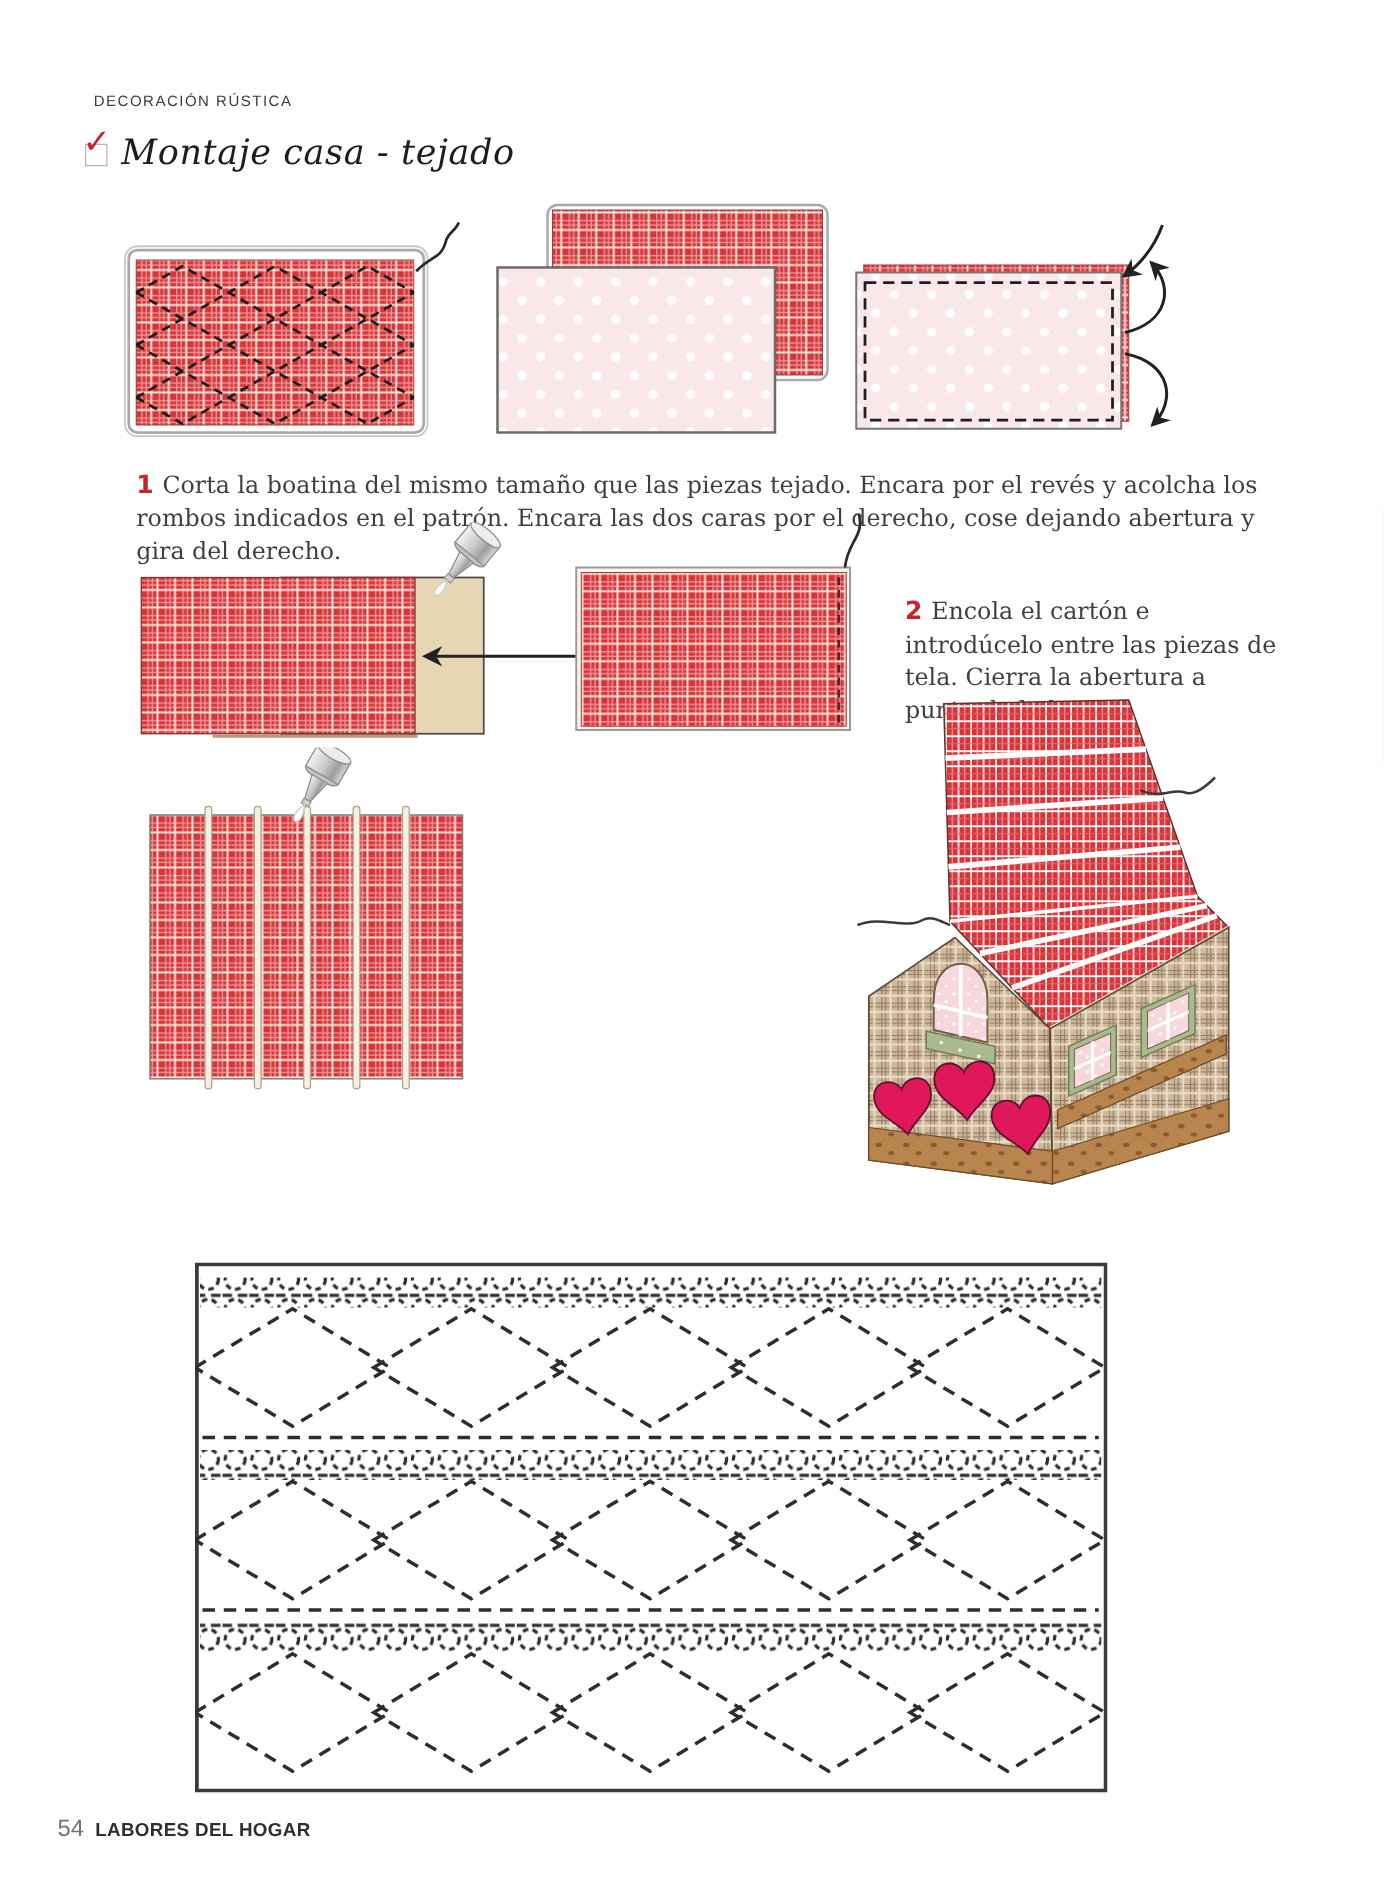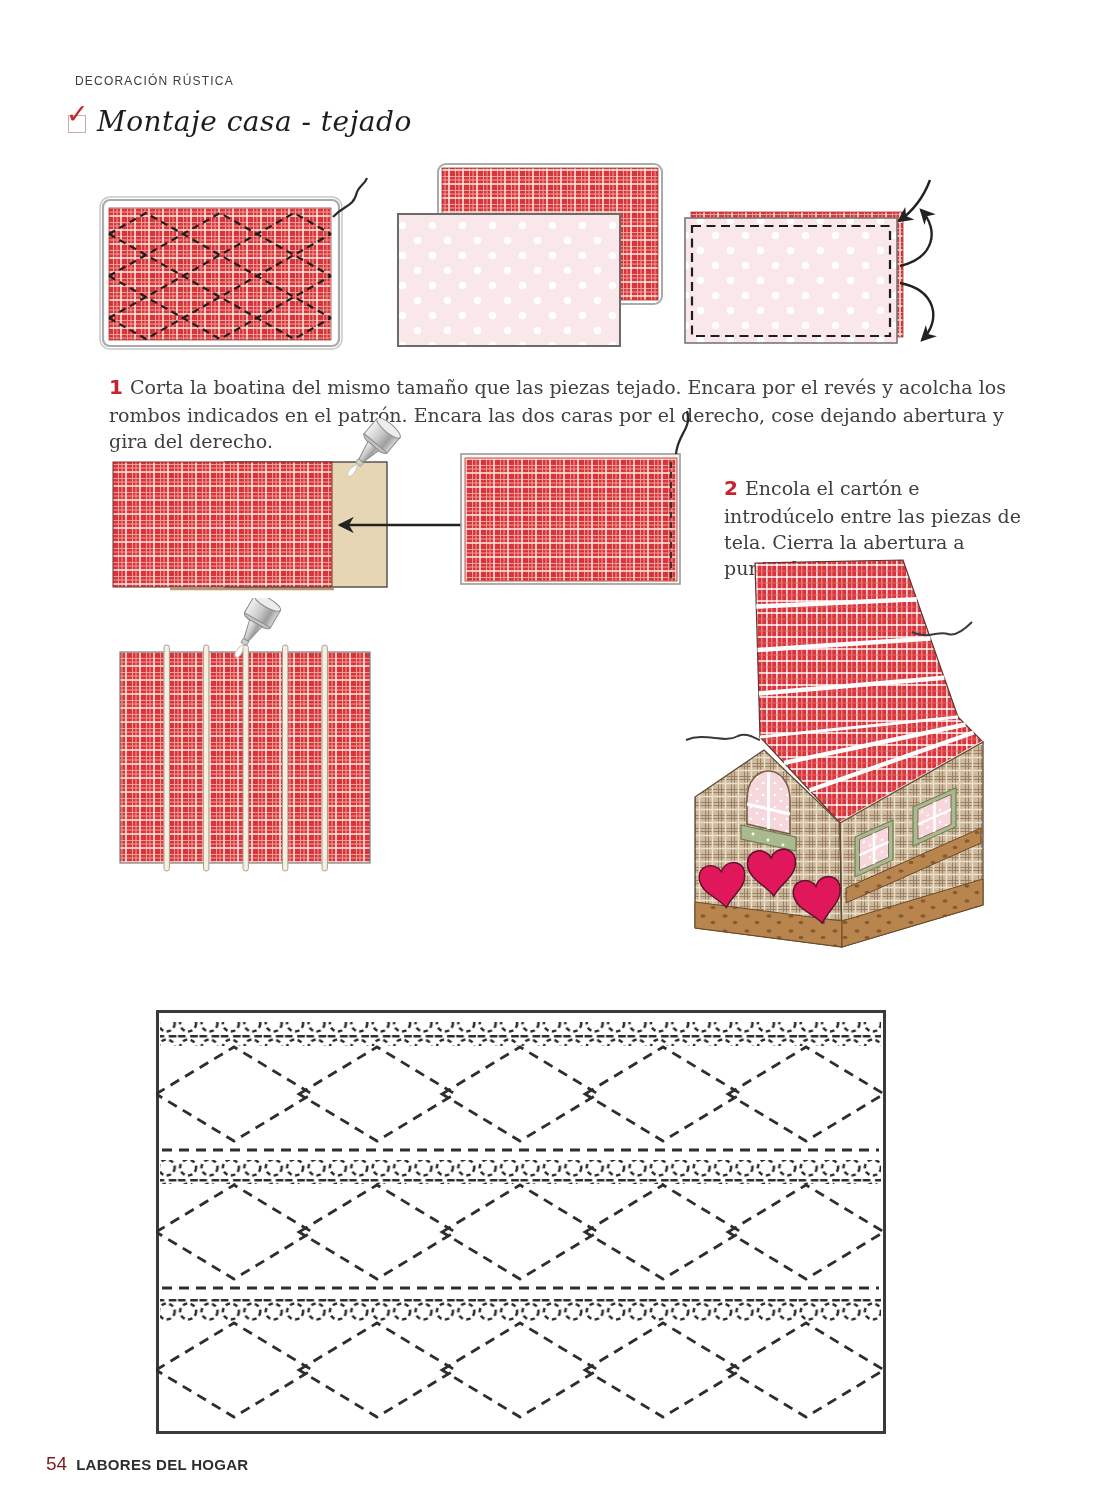--- a/index.html
+++ b/index.html
@@ -35,21 +35,21 @@
     margin-right:7px;
   }
   .step1{left:97px;top:362px;width:903px;}
   .step2{left:712px;top:463px;width:300px;}
   .step3{left:93px;top:884px;width:315px;}
   .step4{left:430px;top:866px;width:272px;}
   .footer{
     left:46px;top:1453px;display:flex;align-items:baseline;
     font-family:"Liberation Sans", sans-serif;
   }
-  .footer .pg{font-size:19px;color:#7f1d1d;margin-right:9px;font-weight:normal;}
+  .footer .pg{font-size:19px;color:#737373;margin-right:9px;font-weight:normal;}
   .footer .mag{font-size:15px;color:#2e2e2e;font-weight:bold;letter-spacing:0.3px;}
   svg{display:block;}
 </style>
 </head>
 <body>
 
 <div class="page">
 
   <svg width="0" height="0" style="position:absolute">
     <defs>

